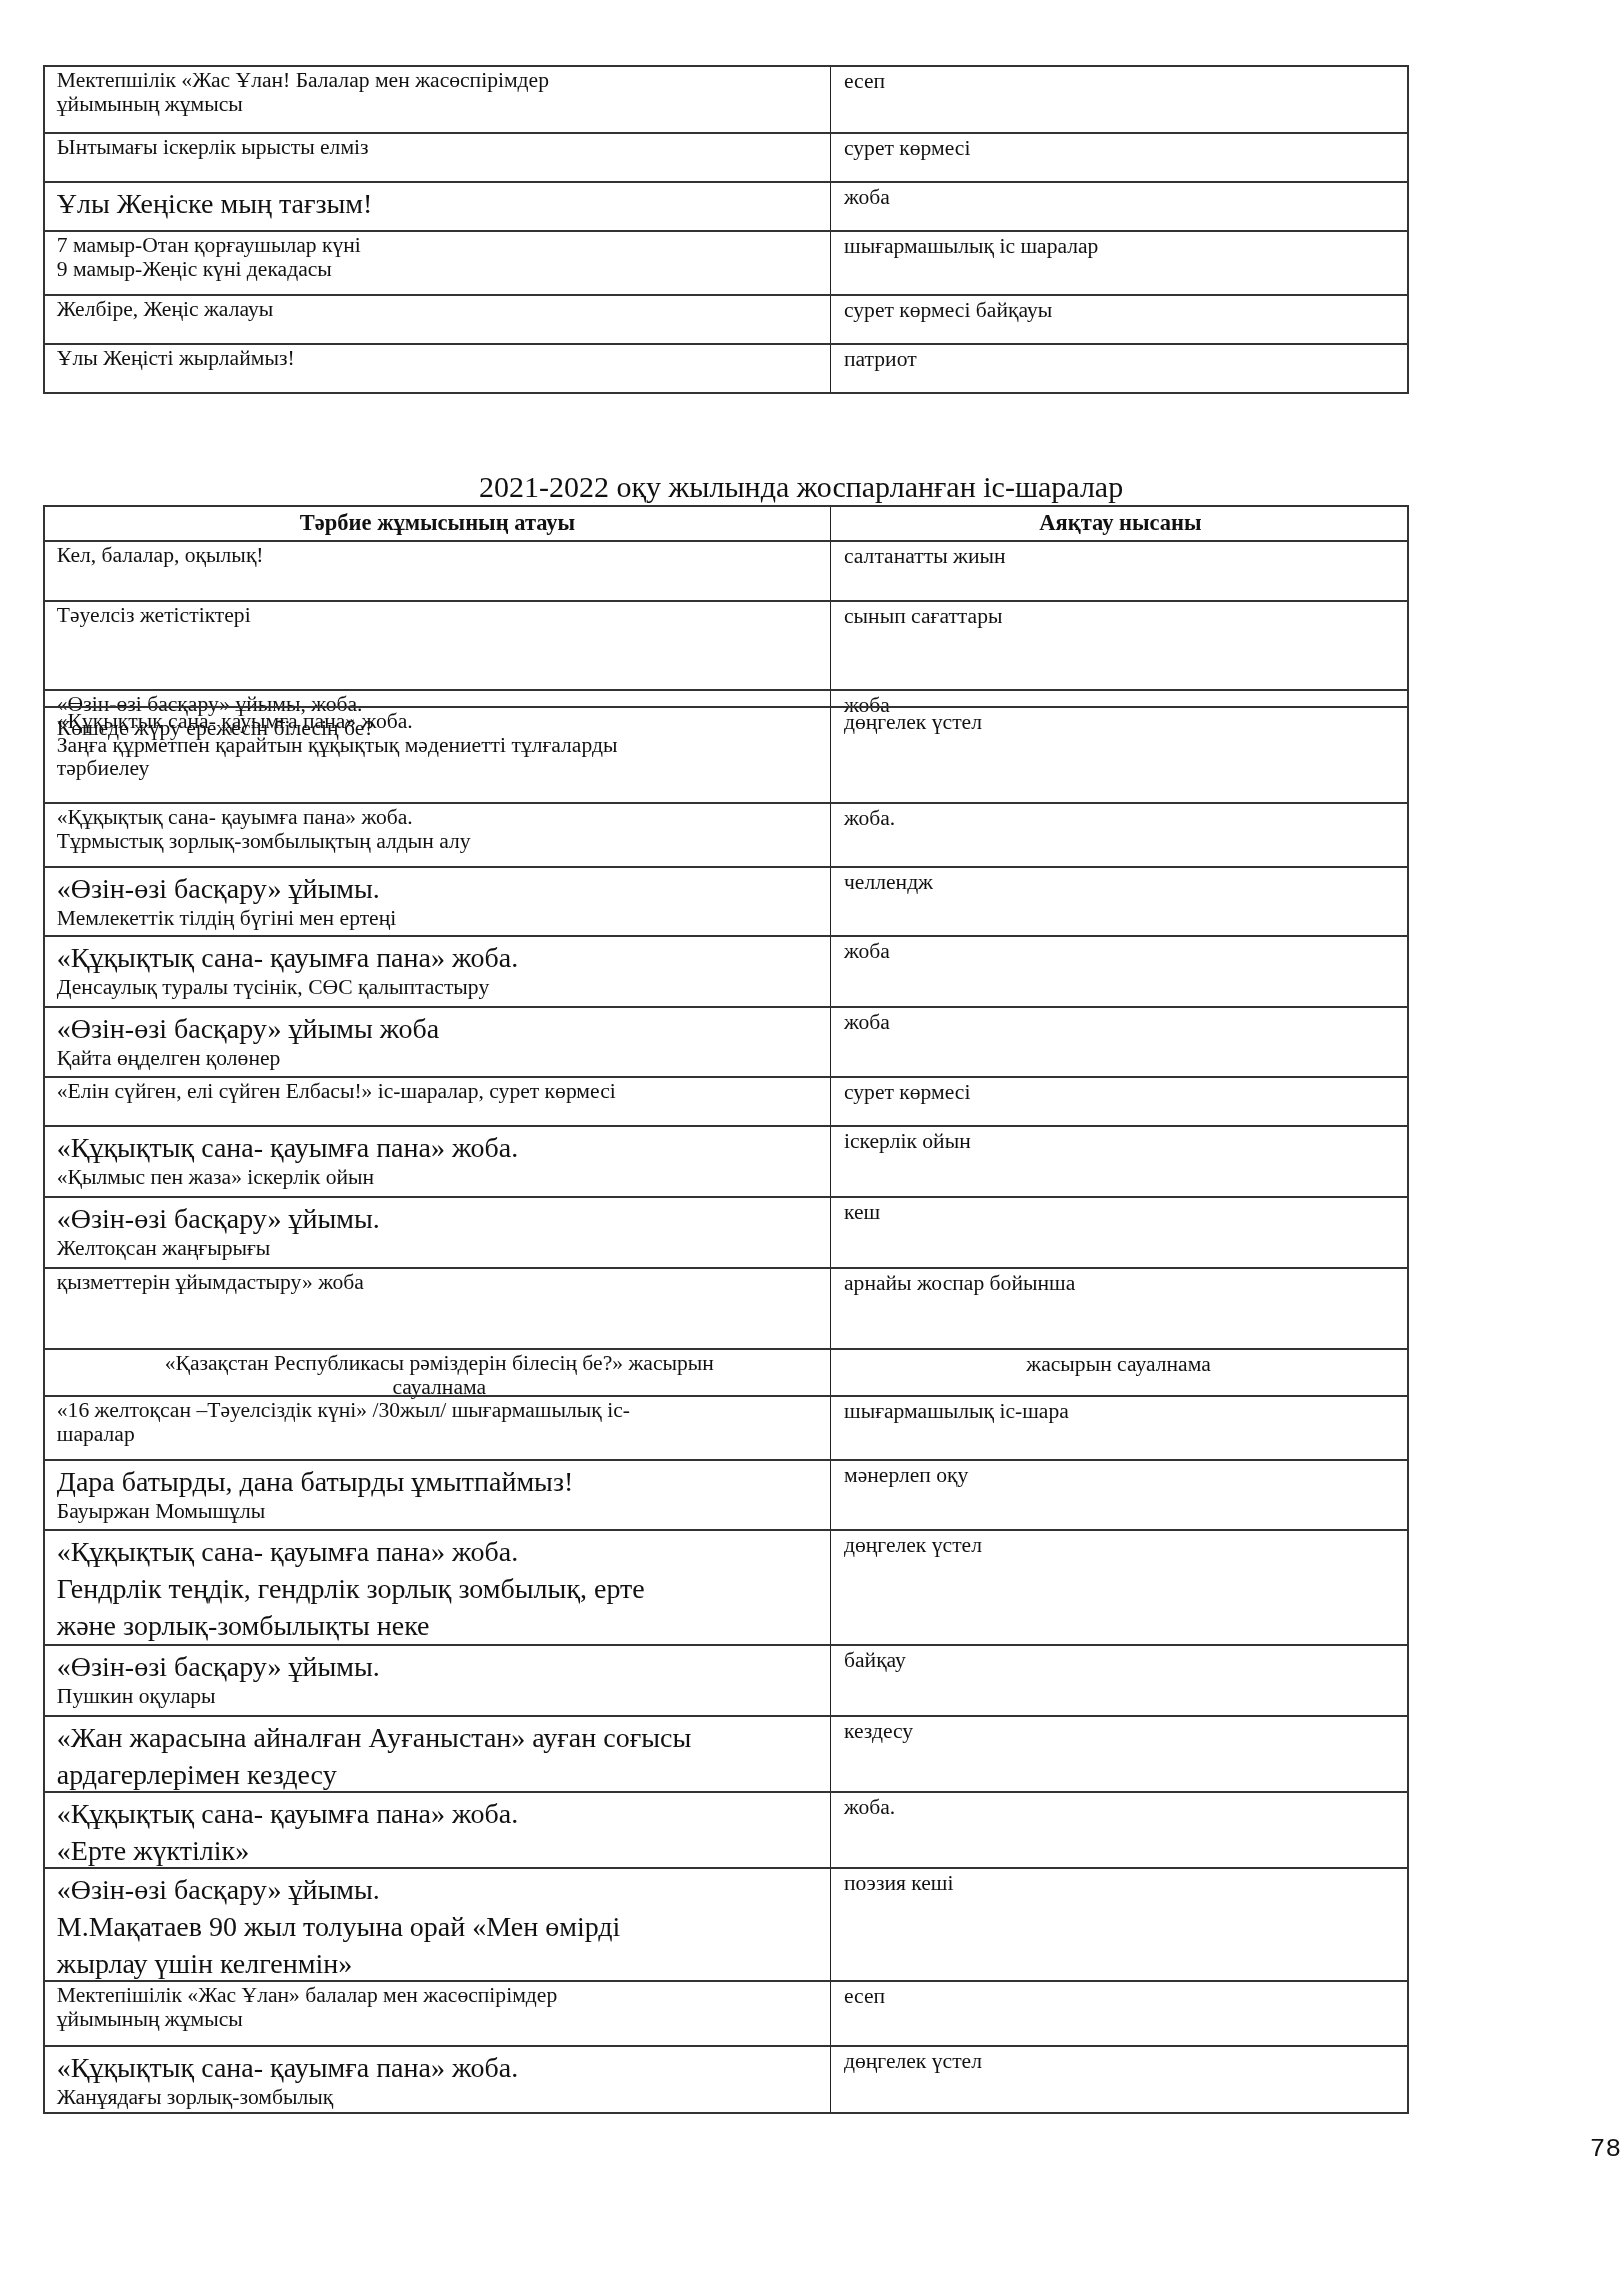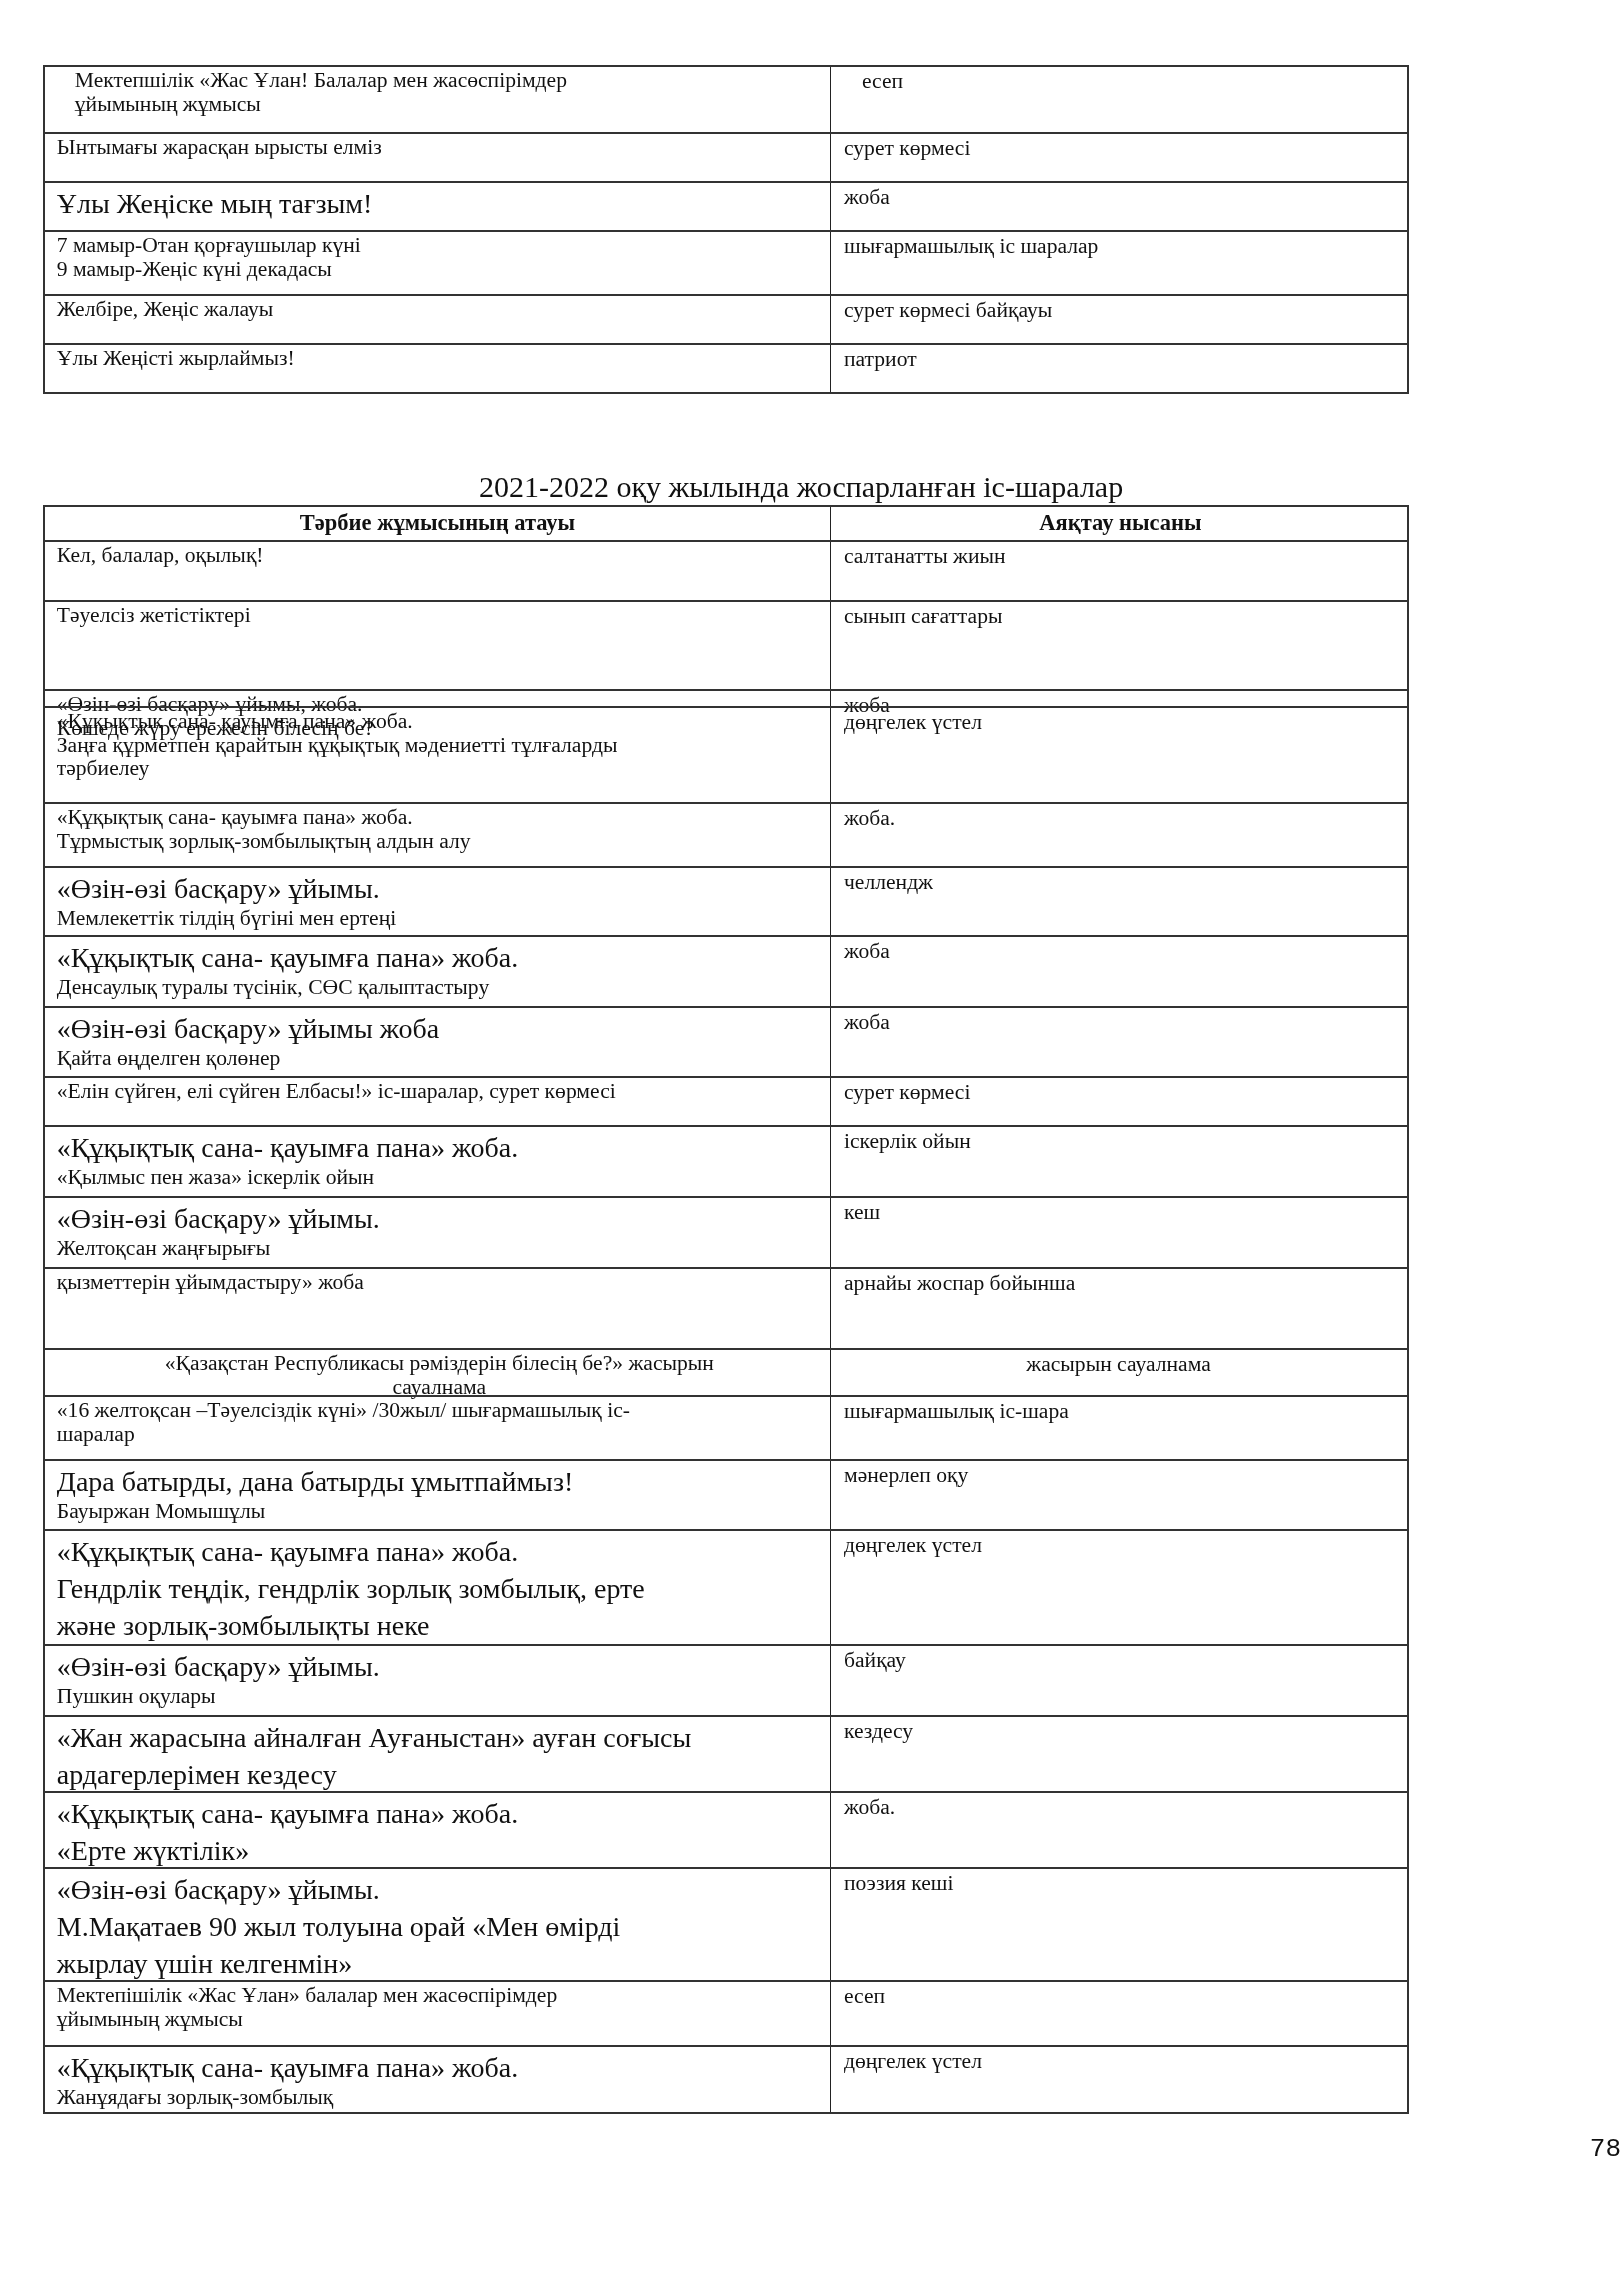--- a/index.html
+++ b/index.html
@@ -20,33 +20,33 @@
   .title { position: absolute; top: 469px; left: 479px; font-size: 30px; line-height: 35px; white-space: nowrap; }
   .pagenum { position: absolute; top: 2134px; left: 0; width: 1621px; text-align: right;
              font-family: Liberation Mono, monospace; font-size: 26px; }
 </style>
 </head>
 <body>
 
 <div class="tbl" style="top:65px; height:329px;">
   <div class="divider"></div>
 
-  <div class="row first" style="top:0; height:65px;margin-left:18px;">
+  <div class="row first" style="top:0; height:65px;">
     <div class="cell-l">
       <span class="ln">Мектепшілік «Жас Ұлан! Балалар мен жасөспірімдер</span>
       <span class="ln">ұйымының жұмысы</span>
     </div>
     <div class="cell-r">
         <span class="ln r">есеп</span>
       </div>
   </div>
 
   <div class="row" style="top:65px; height:49px;">
     <div class="cell-l">
-      <span class="ln">Ынтымағы жарасқан ырысты елміз</span>
+      <span class="ln">Ынтымағы іскерлік ырысты елміз</span>
     </div>
     <div class="cell-r">
         <span class="ln r">сурет көрмесі</span>
       </div>
   </div>
 
   <div class="row" style="top:114px; height:49px;">
     <div class="cell-l">
       <span class="ln lg">Ұлы Жеңіске мың тағзым!</span>
     </div>

